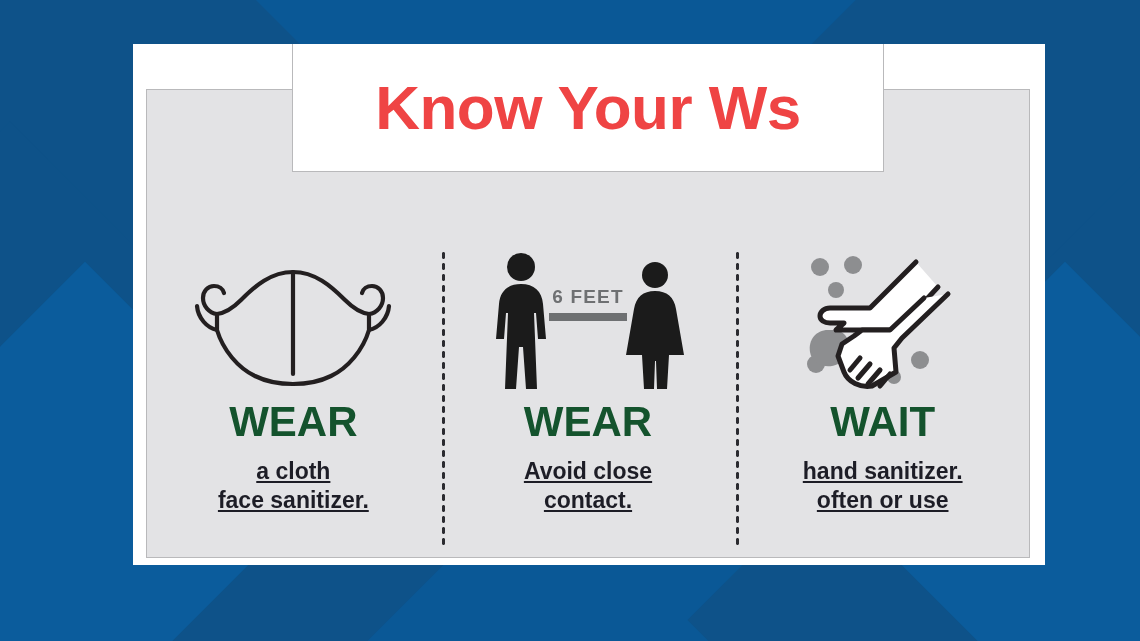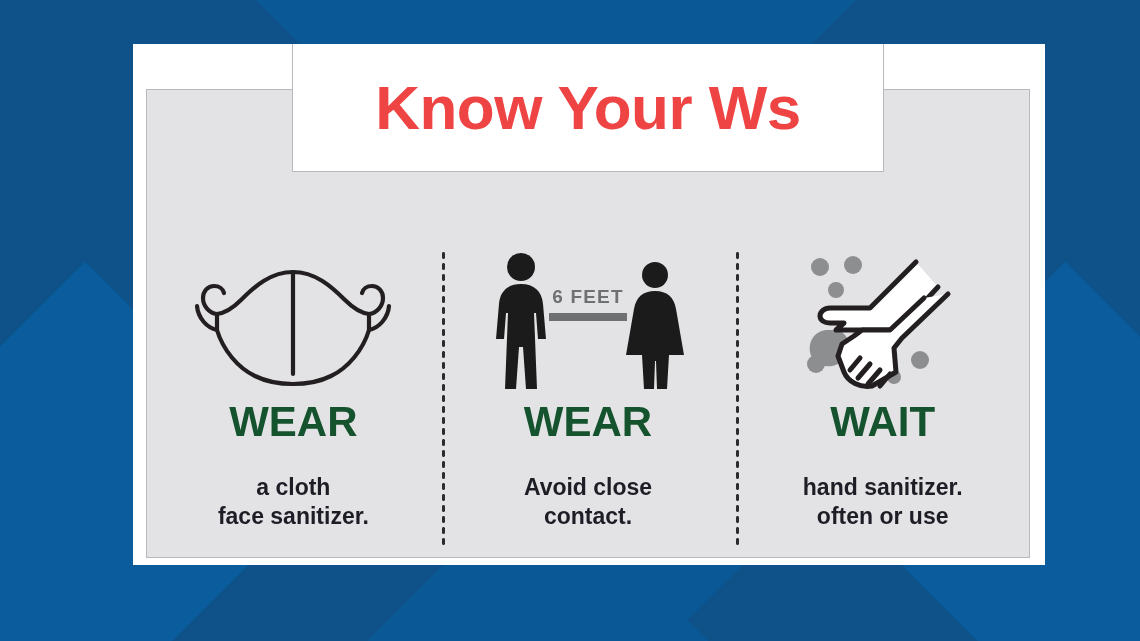--- a/index.html
+++ b/index.html
@@ -162,21 +162,22 @@
     letter-spacing: 0px;
     line-height: 1;
     margin-top: 4px;
   }
   .body-text {
     font-size: 23px;
     font-weight: bold;
     color: #1d1d26;
     text-align: center;
     line-height: 1.27;
-    margin-top: 30px;
+    margin-top: 14px;
+    text-decoration: underline;
   }
 </style>
 </head>
 <body>
 
 <div id="stage">
 
   <div class="bg-layer">
     <div class="wedge w1"></div>
     <div class="wedge w2"></div>

